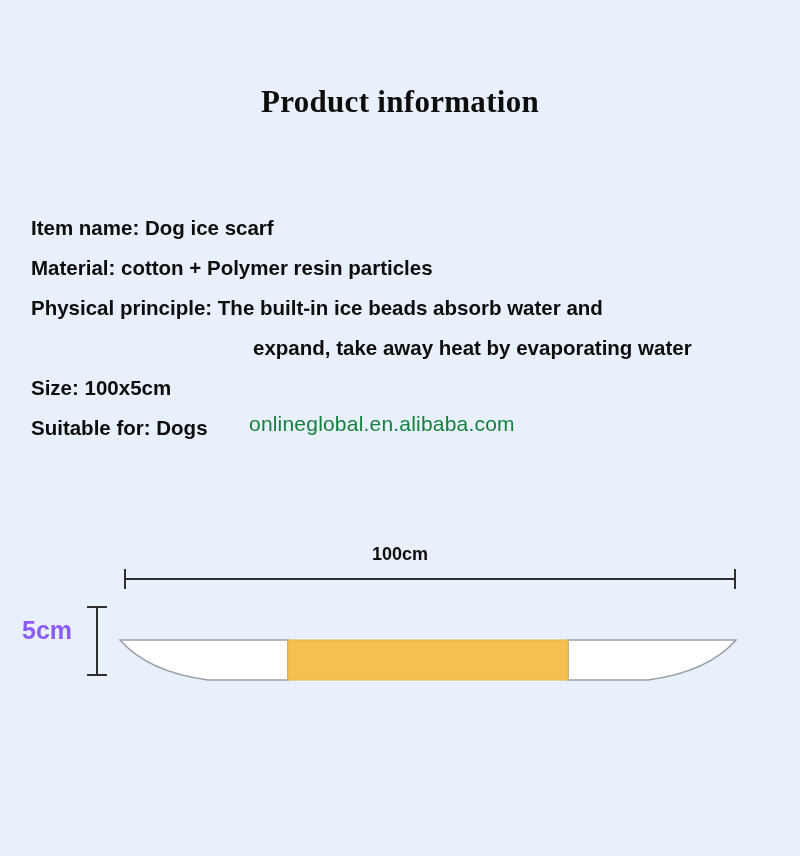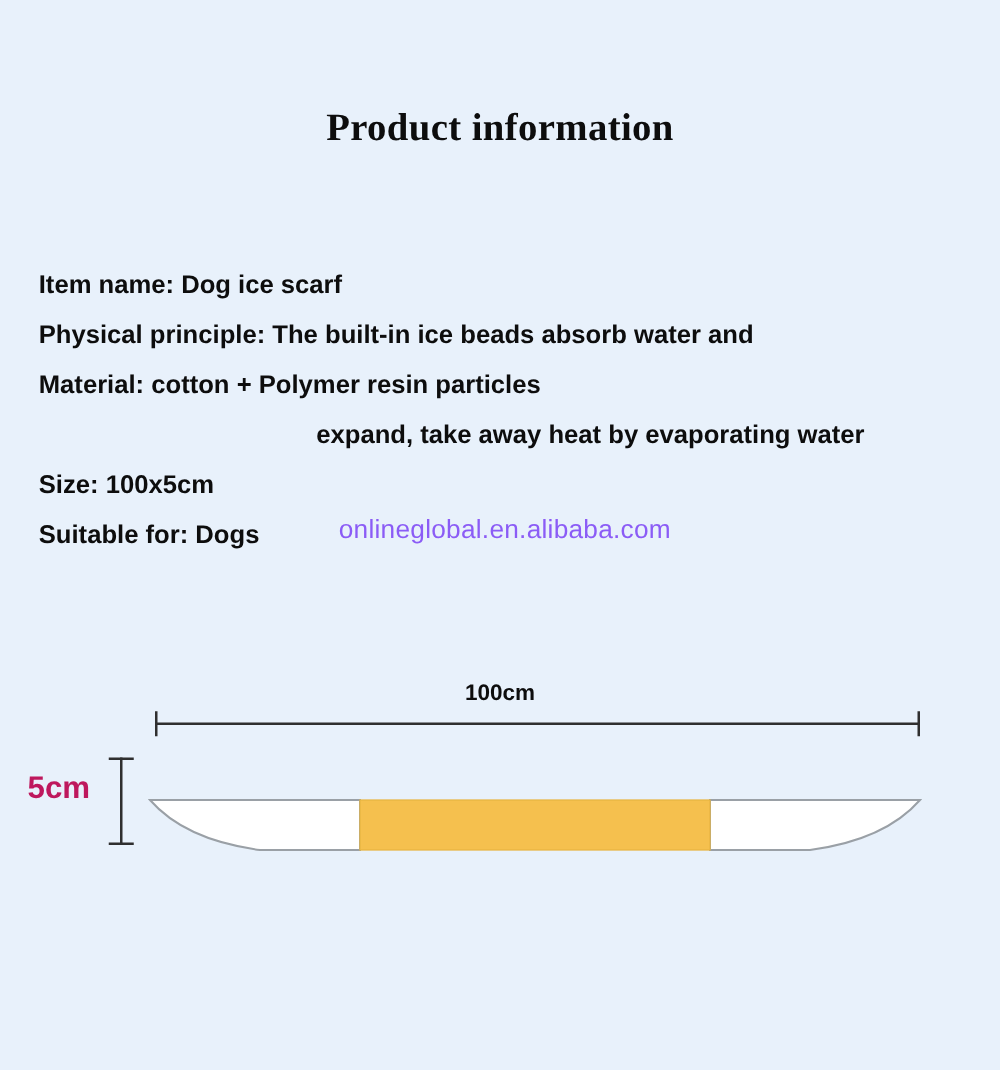--- a/index.html
+++ b/index.html
@@ -45,24 +45,24 @@
     line-height: 40px;
     color: #0d0d0d;
     white-space: pre;
   }
   .spec-line.indented {
     padding-left: 222px;
   }
   .watermark {
     position: absolute;
     top: 412px;
-    left: 271px;
+    left: 249px;
     font-family: "Liberation Sans", sans-serif;
     font-size: 21px;
-    color: #8b5cf6;
+    color: #15803d;
     letter-spacing: 0.2px;
     user-select: none;
   }
 
   
   .diagram {
     position: absolute;
     left: 0;
     top: 528px;
     width: 800px;
@@ -97,21 +97,21 @@
   .dim-cap-left { left: 124px; }
   .dim-cap-right { left: 734px; }
 
   .dim-left-label {
     position: absolute;
     left: 22px;
     top: 88px;
     font-family: "Liberation Sans", sans-serif;
     font-weight: bold;
     font-size: 25px;
-    color: #be185d;
+    color: #8b5cf6;
   }
   .dim-line-v {
     position: absolute;
     left: 96px;
     top: 78px;
     width: 2px;
     height: 70px;
     background: #2f2f2f;
   }
   .dim-cap-top, .dim-cap-bottom {
@@ -147,22 +147,22 @@
 </style>
 </head>
 <body>
 
 <div class="page">
 
   <div class="title">Product information</div>
 
   <div class="specs">
     <div class="spec-line">Item name: Dog ice scarf</div>
+    <div class="spec-line">Material: cotton + Polymer resin particles</div>
     <div class="spec-line">Physical principle: The built-in ice beads absorb water and</div>
-    <div class="spec-line">Material: cotton + Polymer resin particles</div>
     <div class="spec-line indented">expand, take away heat by evaporating water</div>
     <div class="spec-line">Size: 100x5cm</div>
     <div class="spec-line">Suitable for: Dogs</div>
   </div>
 
   <div class="watermark">onlineglobal.en.alibaba.com</div>
 
   <div class="diagram">
 
     <div class="dim-top-label">100cm</div>

